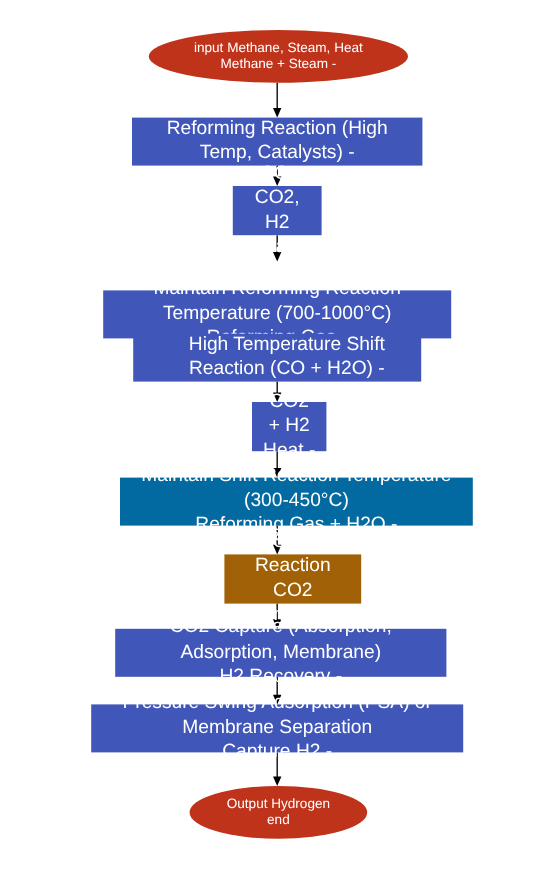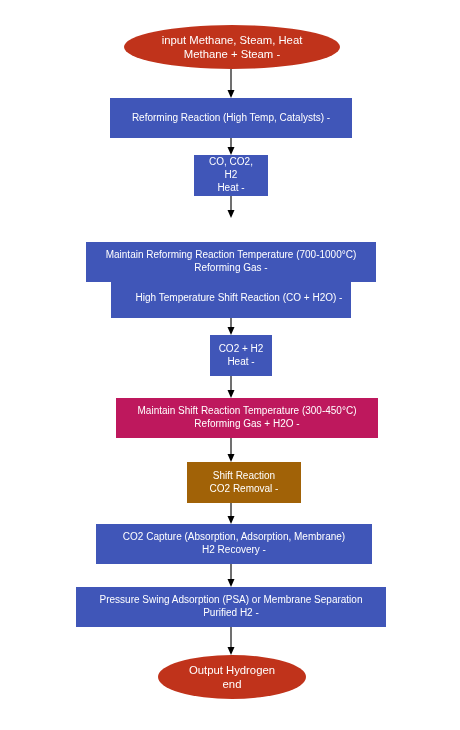--- a/index.html
+++ b/index.html
@@ -26,21 +26,21 @@
     align-items: center;
     justify-content: center;
     text-align: center;
     color: #ffffff;
     line-height: 1.28;
     white-space: pre-line;
     z-index: 2;
   }
   .node.process {
     background: #4056b8;
-    font-size: 10px;
+    font-size: 16px;
     padding: 3px 8px;
   }
   .node.terminator {
     background: #c0331b;
     border-radius: 50%;
     font-size: 11.3px;
   }
   .edge-layer {
     position: absolute;
     left: 0;
@@ -109,24 +109,24 @@
       <div class="node terminator" style="left: 124px; top: 25px; width: 216px; height: 44px; background: rgb(192, 51, 27); color: rgb(255, 255, 255); align-items: center;"><span>input Methane, Steam, Heat
 Methane + Steam -</span></div>
       <div class="node process" style="left: 110px; top: 98px; width: 242px; height: 40px; background: rgb(64, 86, 184); color: rgb(255, 255, 255);"><span>Reforming Reaction (High Temp, Catalysts) -</span></div>
       <div class="node process" style="left: 194px; top: 155px; width: 74px; height: 41px; background: rgb(64, 86, 184); color: rgb(255, 255, 255);"><span>CO, CO2, H2
 Heat -</span></div>
       <div class="node process" style="left: 86px; top: 218px; width: 290px; height: 40px; background: rgb(64, 86, 184); color: rgb(255, 255, 255); margin-top: 24px;"><span>Maintain Reforming Reaction Temperature (700-1000°C)
 Reforming Gas -</span></div>
       <div class="node process" style="left: 111px; top: 278px; width: 240px; height: 40px; background: rgb(64, 86, 184); color: rgb(255, 255, 255); padding-left: 24px;"><span>High Temperature Shift Reaction (CO + H2O) -</span></div>
       <div class="node process" style="left: 200px; top: 335px; width: 62px; height: 41px; background: rgb(64, 86, 184); color: rgb(255, 255, 255); margin-left: 10px;"><span>CO2 + H2
 Heat -</span></div>
-      <div class="node process" style="left: 116px; top: 398px; width: 262px; height: 40px; background: #be185d; color: rgb(255, 255, 255);"><span>Maintain Shift Reaction Temperature (300-450°C)
+      <div class="node process" style="left: 100px; top: 398px; width: 294px; height: 40px; background: #0369a1; color: rgb(255, 255, 255);"><span>Maintain Shift Reaction Temperature (300-450°C)
 Reforming Gas + H2O -</span></div>
       <div class="node process" style="left: 187px; top: 462px; width: 114px; height: 41px; background: #a16207; color: rgb(255, 255, 255);"><span>Shift Reaction
 CO2 Removal -</span></div>
       <div class="node process" style="left: 96px; top: 524px; width: 276px; height: 40px; background: rgb(64, 86, 184); color: rgb(255, 255, 255);"><span>CO2 Capture (Absorption, Adsorption, Membrane)
 H2 Recovery -</span></div>
       <div class="node process" style="left: 76px; top: 587px; width: 310px; height: 40px; background: rgb(64, 86, 184); color: rgb(255, 255, 255);"><span>Pressure Swing Adsorption (PSA) or Membrane Separation
-Purified H2 -</span></div>
+Capture H2 -</span></div>
       <div class="node terminator" style="left: 158px; top: 655px; width: 148px; height: 44px; background: rgb(192, 51, 27); color: rgb(255, 255, 255);"><span>Output Hydrogen
 end</span></div>
     </div>
 </div>
 
 </body></html>

